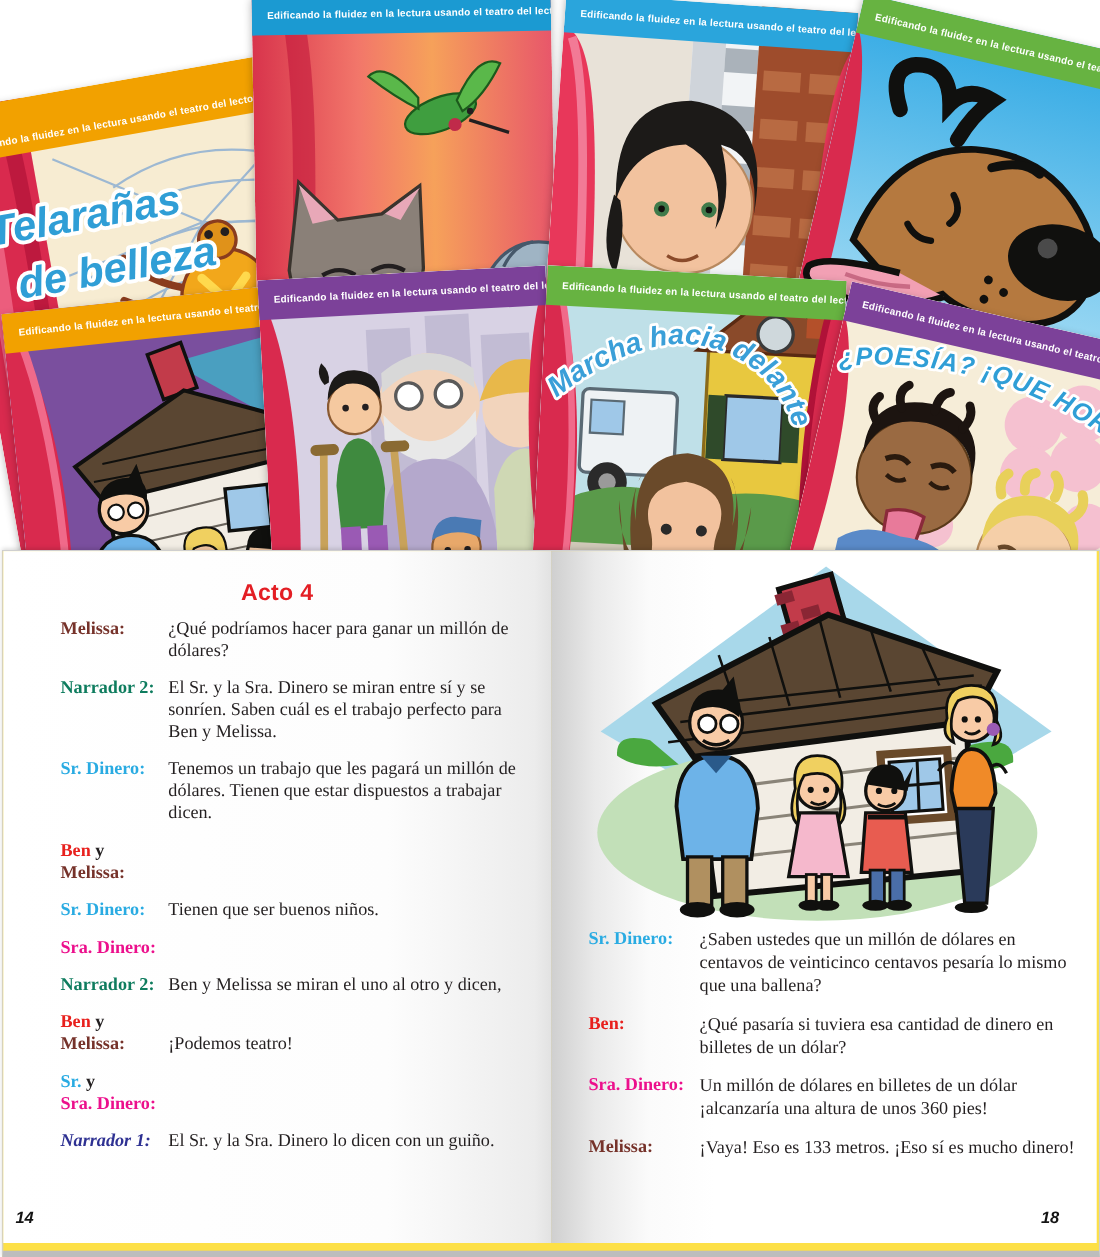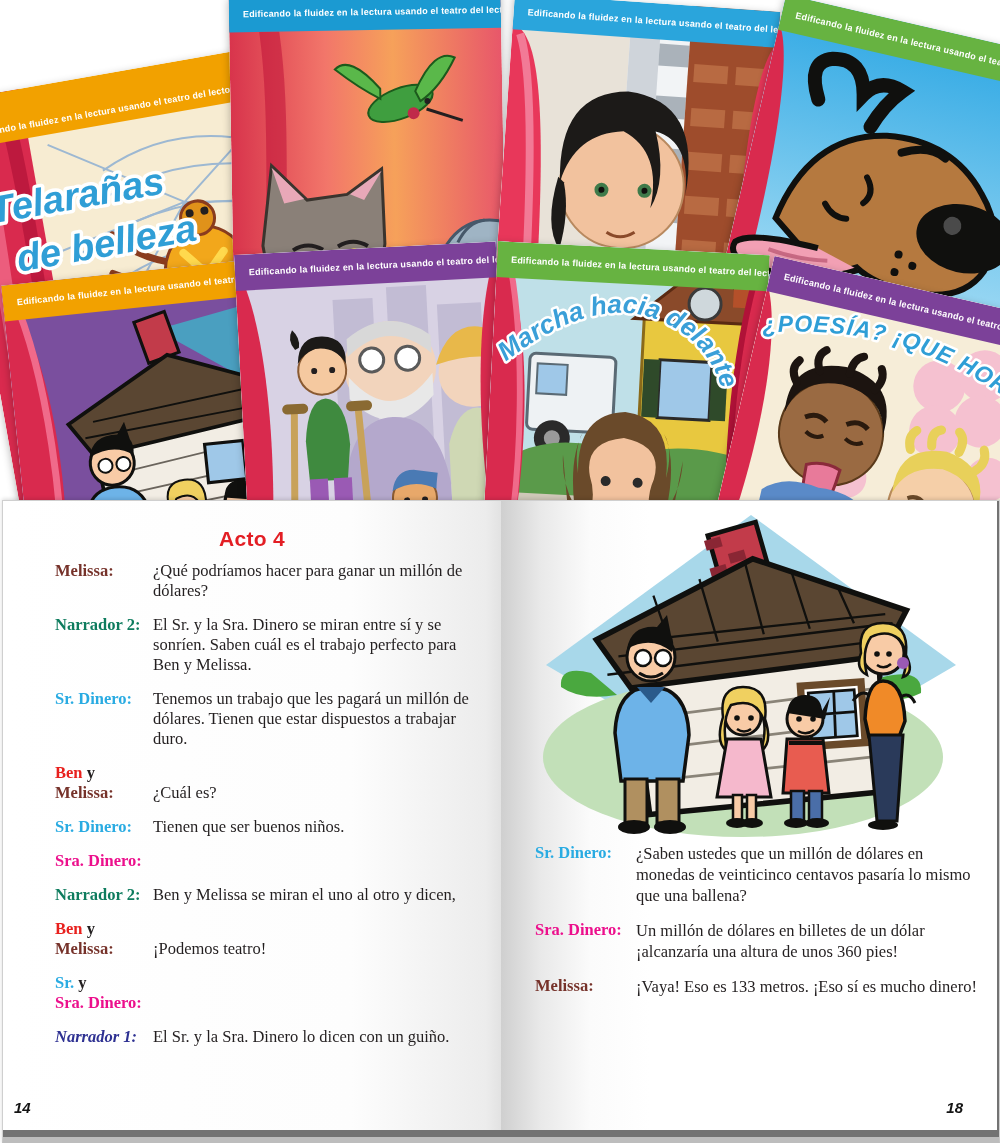--- a/index.html
+++ b/index.html
@@ -20,21 +20,21 @@
   .cover-d{left:742px;top:22px;width:285px;height:360px;transform:rotate(13deg);z-index:4;}
   .cover-e{left:18px;top:268px;width:322px;height:340px;transform:rotate(-6deg);z-index:5;}
   .cover-f{left:243px;top:248px;width:262px;height:350px;transform:rotate(-3deg);z-index:6;}
   .cover-g{left:489px;top:248px;width:272px;height:340px;transform:rotate(3deg);z-index:7;}
   .cover-h{left:738px;top:286px;width:300px;height:290px;transform:rotate(13deg);z-index:8;}
 
   .cover-title-svg{position:absolute;left:0;top:0;overflow:visible;}
   .title-text{font-family:"Liberation Sans",sans-serif;font-weight:bold;font-style:italic;paint-order:stroke;stroke:#ffffff;stroke-linejoin:round;}
 
   
-  .spread{position:absolute;left:2px;top:500px;width:996px;height:636px;z-index:50;background:#737373;border:1px solid #cfcfcf;border-bottom:7px solid #bdbdbd;box-shadow:0 -1px 4px rgba(0,0,0,.15);}
+  .spread{position:absolute;left:2px;top:500px;width:996px;height:636px;z-index:50;background:#fde047;border:1px solid #cfcfcf;border-bottom:7px solid #bdbdbd;box-shadow:0 -1px 4px rgba(0,0,0,.15);}
   .page{position:absolute;top:0;height:629px;}
   .page-left{left:0;width:498px;background:linear-gradient(to right,#ffffff 0%,#fdfdfd 70%,#ececec 97%,#e2e2e2 100%);}
   .page-right{left:498px;width:496px;background:linear-gradient(to right,#cfcfcf 0%,#e9e9e9 8%,#fbfbfb 18%,#ffffff 30%);}
 
   .acto-heading{position:absolute;left:0;top:26px;width:100%;text-align:center;font-size:21px;font-weight:bold;letter-spacing:.3px;}
 
   .rows{position:absolute;font-family:"Liberation Serif",serif;}
   .rows-left{left:52px;top:60px;width:418px;}
   .rows-right{left:34px;top:342px;width:448px;}
   .drow{display:grid;margin-bottom:14px;align-items:start;}
@@ -493,25 +493,24 @@
           <div class="drow">
             <div class="speaker"><span style="color: rgb(118, 50, 42);">Melissa:</span></div>
             <div class="line">¿Qué podríamos hacer para ganar un millón de dólares?</div>
           </div>
           <div class="drow">
             <div class="speaker"><span style="color: rgb(14, 124, 94);">Narrador 2:</span></div>
             <div class="line">El Sr. y la Sra. Dinero se miran entre sí y se sonríen. Saben cuál es el trabajo perfecto para Ben y Melissa.</div>
           </div>
           <div class="drow">
             <div class="speaker"><span style="color: rgb(41, 171, 226);">Sr. Dinero:</span></div>
-            <div class="line">Tenemos un trabajo que les pagará un millón de dólares. Tienen que estar dispuestos a trabajar duro.</div>
+            <div class="line">Tenemos un trabajo que les pagará un millón de dólares. Tienen que estar dispuestos a trabajar dicen.</div>
           </div>
           <div class="drow end">
             <div class="speaker"><span style="color: rgb(232, 32, 29);">Ben</span><span style="color: rgb(35, 31, 32);"> y</span><br><span style="color: rgb(118, 50, 42);">Melissa:</span></div>
-            <div class="line">¿Cuál es?</div>
           </div>
           <div class="drow">
             <div class="speaker"><span style="color: rgb(41, 171, 226);">Sr. Dinero:</span></div>
             <div class="line">Tienen que ser buenos niños.</div>
           </div>
           <div class="drow">
             <div class="speaker"><span style="color: rgb(236, 15, 140);">Sra. Dinero:</span></div>
           </div>
           <div class="drow">
             <div class="speaker"><span style="color: rgb(14, 124, 94);">Narrador 2:</span></div>
@@ -601,21 +600,25 @@
           <circle cx="372" cy="158" r="6" fill="#9a5ab4"></circle>
           <path d="M334,214 Q336,176 352,176 Q372,176 374,216 L368,232 L338,232 Z" fill="#f08a28" stroke="#10100e" stroke-width="3.5"></path>
           <path d="M322,196 Q330,184 338,190 M384,198 Q378,186 370,192" stroke="#10100e" stroke-width="3" fill="none"></path>
           <polygon points="338,230 372,230 366,316 346,316" fill="#2a3a5a" stroke="#10100e" stroke-width="3"></polygon>
           <ellipse cx="352" cy="320" rx="15" ry="5" fill="#10100e"></ellipse>
         </g>
       </svg>
       <div class="rows rows-right">
           <div class="drow">
             <div class="speaker"><span style="color: rgb(41, 171, 226);">Sr. Dinero:</span></div>
-            <div class="line">¿Saben ustedes que un millón de dólares en monedas de veinticinco centavos pasaría lo mismo que una ballena?</div>
+            <div class="line">¿Saben ustedes que un millón de dólares en centavos de veinticinco centavos pesaría lo mismo que una ballena?</div>
+          </div>
+          <div class="drow">
+            <div class="speaker"><span style="color: rgb(232, 32, 29);">Ben:</span></div>
+            <div class="line">¿Qué pasaría si tuviera esa cantidad de dinero en billetes de un dólar?</div>
           </div>
           <div class="drow">
             <div class="speaker"><span style="color: rgb(236, 15, 140);">Sra. Dinero:</span></div>
             <div class="line">Un millón de dólares en billetes de un dólar ¡alcanzaría una altura de unos 360 pies!</div>
           </div>
           <div class="drow">
             <div class="speaker"><span style="color: rgb(118, 50, 42);">Melissa:</span></div>
             <div class="line">¡Vaya! Eso es 133 metros. ¡Eso sí es mucho dinero!</div>
           </div>
         </div>

